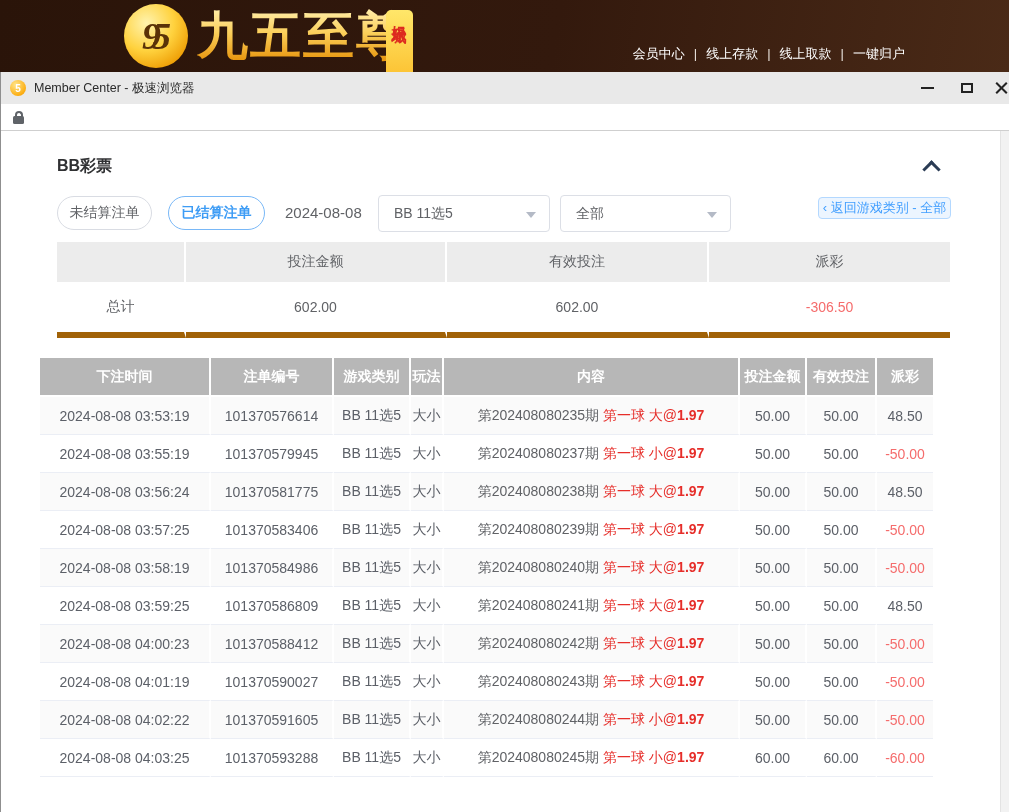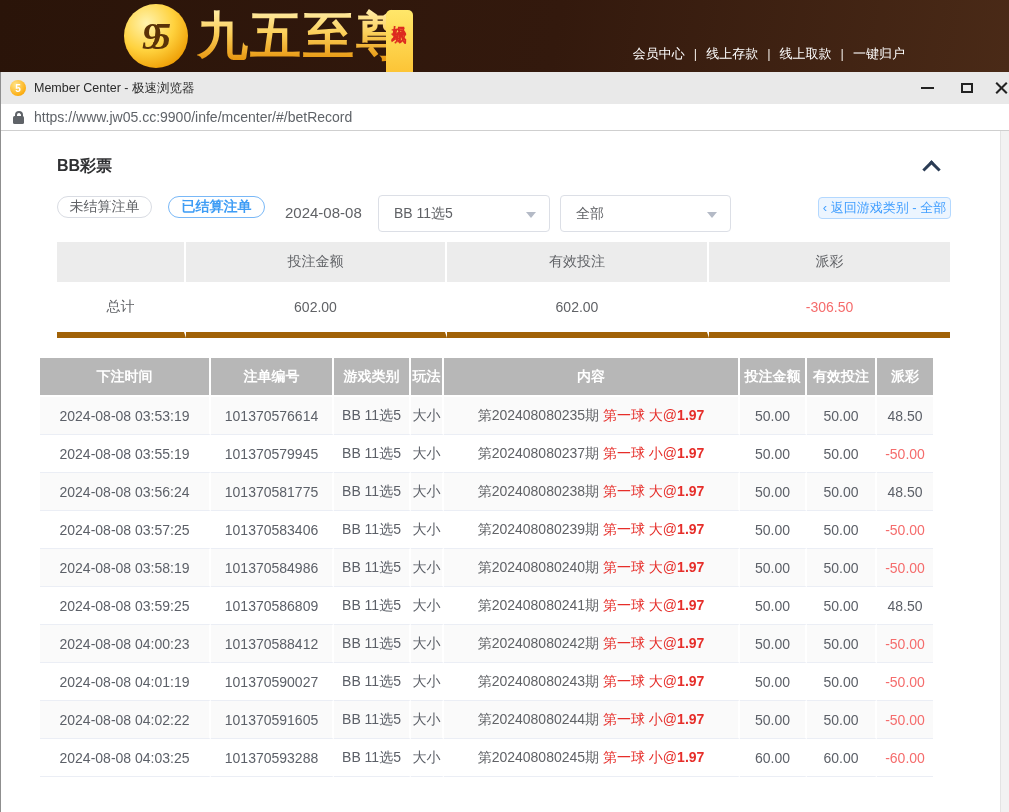--- a/index.html
+++ b/index.html
@@ -50,21 +50,21 @@
   .lock{position:absolute;left:13px;top:7px;width:11px;height:13px;}
   .lock .shackle{position:absolute;left:1.5px;top:0;width:8px;height:7px;border:2px solid #5f6368;border-bottom:none;border-radius:4px 4px 0 0;}
   .lock .body{position:absolute;left:0;top:5px;width:11px;height:8px;background:#5f6368;border-radius:1.5px;}
   .url-text{position:absolute;left:34px;top:0;height:27px;line-height:26px;font-size:14px;color:#5f6368;}
   .win-edge{position:absolute;left:0;top:72px;width:1px;height:740px;background:#8f8f8f;}
   .scroll-strip{position:absolute;right:0;top:131px;width:9px;height:681px;background:#f2f2f2;border-left:1px solid #e3e3e3;}
   
   .panel-title{position:absolute;left:57px;top:156px;font-size:16px;font-weight:700;color:var(--dark);}
   .collapse-chevron{position:absolute;left:925px;top:163px;width:13px;height:13px;cursor:pointer;
     border-left:3px solid #2b3c55;border-top:3px solid #2b3c55;transform:rotate(45deg);}
-  .pill{position:absolute;top:196px;height:22px;background:#fff;border-radius:17px;
+  .pill{position:absolute;top:196px;height:34px;background:#fff;border-radius:17px;
     font-size:14px;display:flex;align-items:center;justify-content:center;cursor:pointer;}
   .pill-unsettled{left:57px;width:95px;border:1px solid #d9dce3;color:var(--txt);}
   .pill-settled{left:168px;width:97px;border:1px solid #79b8f7;color:#3d9cf5;font-weight:700;}
   .date-text{position:absolute;left:285px;top:204px;font-size:15px;color:var(--txt);cursor:pointer;}
   .select{position:absolute;top:195px;height:37px;border:1px solid #dcdfe6;border-radius:4px;background:#fff;
     display:flex;align-items:center;padding-left:15px;font-size:14px;color:var(--txt);cursor:pointer;}
   .select-game{left:378px;width:172px;}
   .select-play{left:560px;width:171px;}
   .caret{position:absolute;right:13px;top:16px;width:0;height:0;
     border-left:5px solid transparent;border-right:5px solid transparent;border-top:6px solid #b4bac6;}
@@ -120,21 +120,20 @@
     </div>
   <div class="win-btn btn-close">
       <span class="ic-close"></span>
     </div>
 </div>
 <div class="urlbar">
   <span class="lock">
       <span class="shackle"></span>
       <span class="body"></span>
     </span>
-  <span class="url-text">https://www.jw05.cc:9900/infe/mcenter/#/betRecord</span>
 </div>
 <div class="win-edge"></div>
 <div class="scroll-strip"></div>
 
 <div class="panel-title">BB彩票</div>
 <div class="collapse-chevron"></div>
 
 <div class="pill pill-unsettled">未结算注单</div>
 <div class="pill pill-settled">已结算注单</div>
 <div class="date-text">2024-08-08</div>

